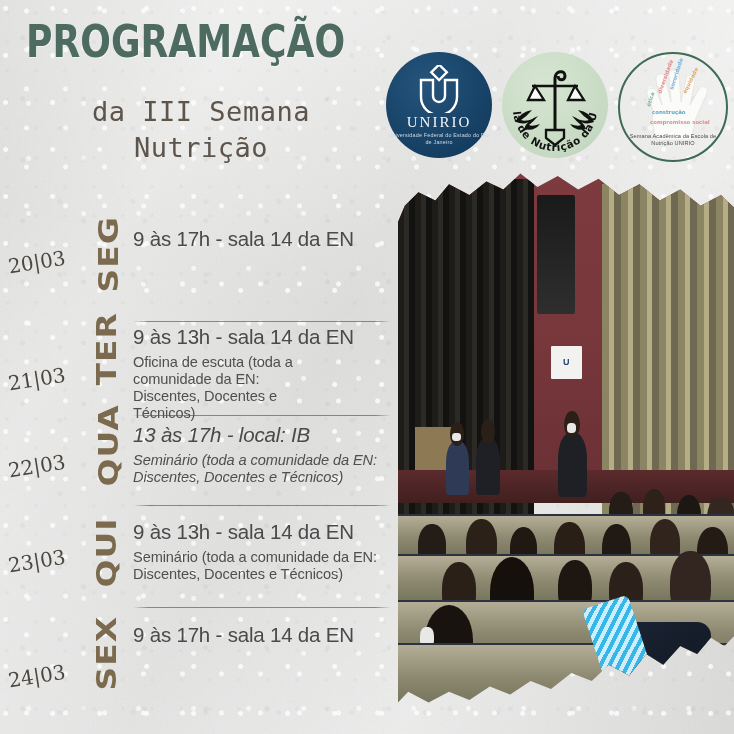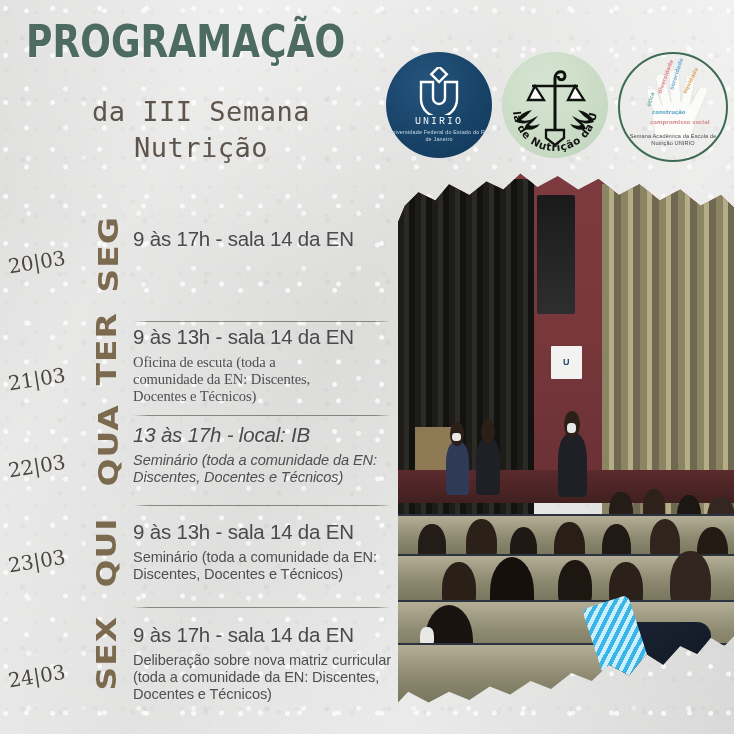--- a/index.html
+++ b/index.html
@@ -97,22 +97,22 @@
     background: #1c4a70;
     background: radial-gradient(circle at 38% 30%, #25547c 0%, #153f63 70%, #0f3355 100%);
     display: flex;
     flex-direction: column;
     align-items: center;
     justify-content: center;
   }
   #unirio-mark { width: 44px; height: 48px; display:block; margin-bottom: 2px;}
   #unirio-word {
     color: #f3f6f8;
-    font-family: Liberation Mono, monospace;
-    font-size: 10px;
+    font-family: Liberation Serif, serif;
+    font-size: 15px;
     letter-spacing: 2px;
     line-height: 1;
   }
   #unirio-tagline {
     color: #cdd8e2;
     font-size: 5.4px;
     line-height: 1.25;
     text-align: center;
     margin-top: 2px;
     letter-spacing: .2px;
@@ -391,21 +391,21 @@
         <div class="row-head">9 às 17h -  sala 14 da EN</div>
       </div>
       <div class="row-divider" style="top:97px;"></div>
     </div>
 
     <div class="row">
       <div class="row-date" style="top:44px;">21|03</div>
       <div class="row-day" style="top:14px;width:58px;">TER</div>
       <div class="row-body" style="top:3px;">
         <div class="row-head">9 às 13h - sala 14 da EN</div>
-        <div class="row-desc" style="max-width:196px;font-family:Liberation Serif, serif;">Oficina de escuta (toda a comunidade da EN: Discentes, Docentes e Técnicos)</div>
+        <div class="row-desc" style="max-width:196px;">Oficina de escuta (toda a comunidade da EN: Discentes, Docentes e Técnicos)</div>
       </div>
       <div class="row-divider" style="top:92px;"></div>
     </div>
 
     <div class="row">
       <div class="row-date" style="top:32px;">22|03</div>
       <div class="row-day" style="top:14px;width:62px;">QUA</div>
       <div class="row-body" style="top:2px;font-style:italic;">
         <div class="row-head">13 às 17h - local: IB</div>
         <div class="row-desc">Seminário (toda a comunidade da EN: Discentes, Docentes e Técnicos)</div>
@@ -421,18 +421,17 @@
         <div class="row-desc">Seminário (toda a comunidade da EN: Discentes, Docentes e Técnicos)</div>
       </div>
       <div class="row-divider" style="top:86px;"></div>
     </div>
 
     <div class="row">
       <div class="row-date" style="top:44px;">24|03</div>
       <div class="row-day" style="top:22px;width:58px;">SEX</div>
       <div class="row-body" style="top:4px;">
         <div class="row-head">9 às 17h - sala 14 da EN</div>
-        <div class="row-desc" style="max-width:262px;">Deliberação sobre nova matriz curricular (toda a comunidade da EN: Discentes, Docentes e Técnicos)</div>
       </div>
     </div>
 
   </div>
 </div>
 
 </body></html>

